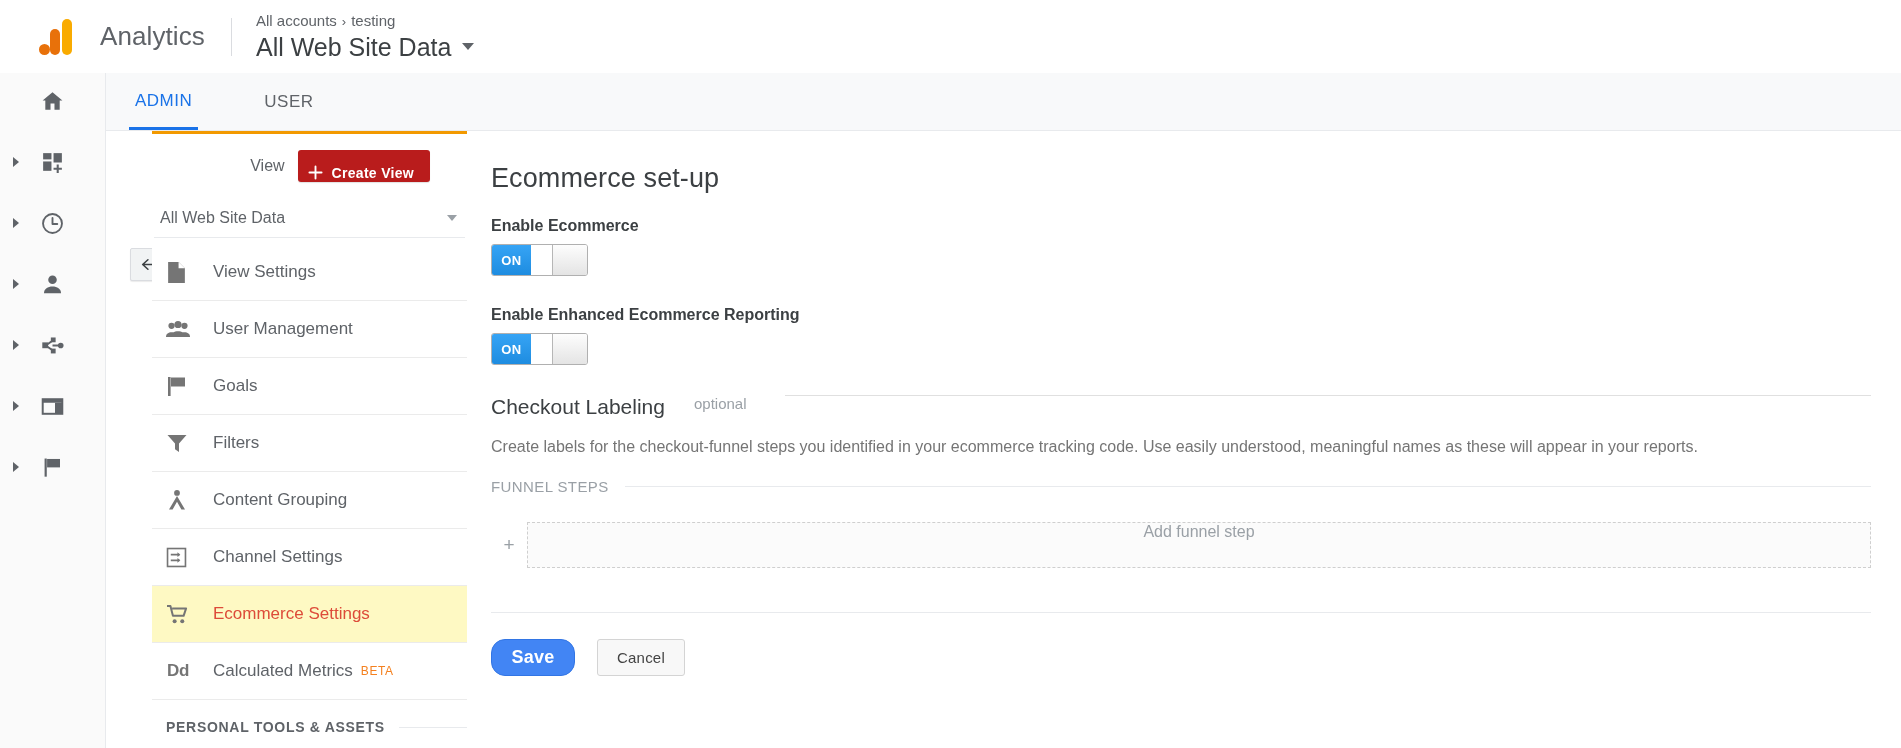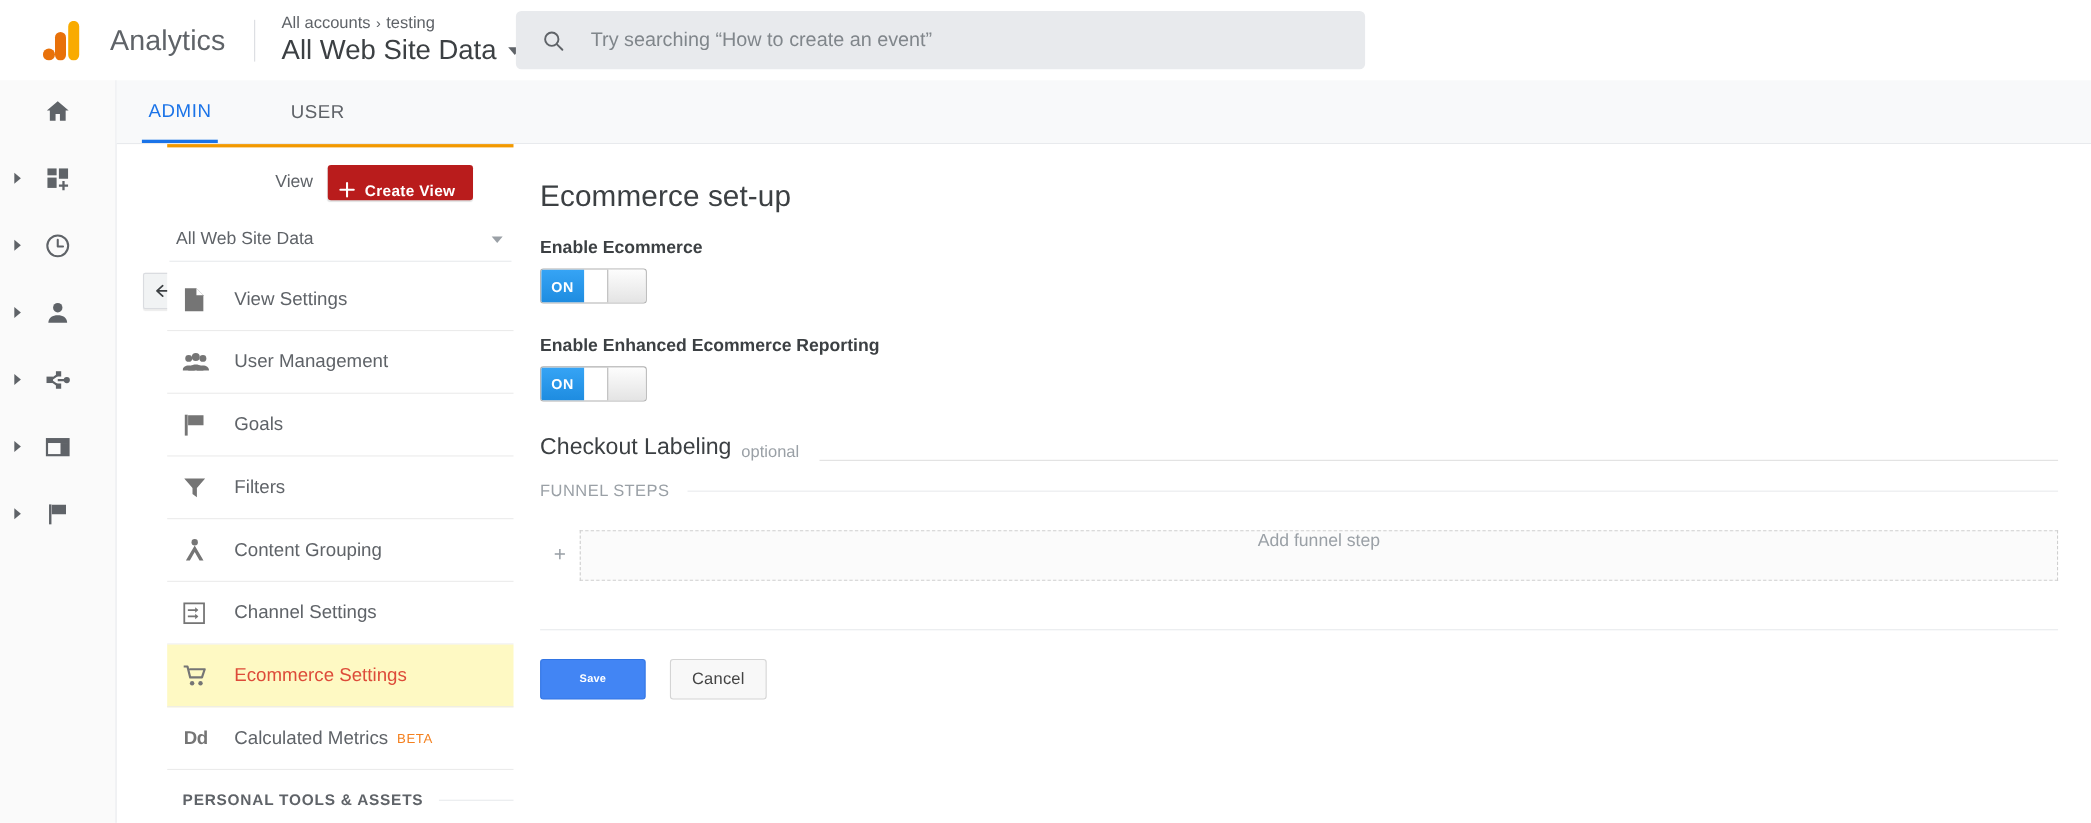--- a/index.html
+++ b/index.html
@@ -183,21 +183,21 @@
   .toggle-on {
     flex: 1; background: linear-gradient(#36a4f5, #1e8ce0);
     color: #fff; font-size: 13px; font-weight: bold; letter-spacing: .6px;
     display: flex; align-items: center; justify-content: center;
   }
   .toggle-knob {
     width: 35px; background: linear-gradient(#fdfdfd, #e4e4e4);
     border-left: 1px solid #b6b6b6;
   }
 
-  .sec-title-row { display: flex; align-items: flex-end; margin: 14px 0 19px 0; }
+  .sec-title-row { display: flex; align-items: flex-start; margin: 14px 0 19px 0; gap: 20px; }
   .sec-title { font-size: 21px; color: #3c4043; font-weight: 400; }
   .sec-opt { font-size: 15px; color: #9aa0a6; margin-left: 9px; }
   .sec-rule { flex: 1; height: 1px; background: #e0e0e0; margin-left: 18px; }
 
   .sec-body { font-size: 16px; color: #757575; margin-bottom: 22px; }
 
   .sub-title-row { display: flex; align-items: center; margin-bottom: 27px; }
   .sub-title {
     font-size: 15px; color: #9aa0a6; letter-spacing: .4px; font-weight: 400;
   }
@@ -210,23 +210,23 @@
   }
   .funnel-drop {
     flex: 1; height: 46px; border: 1px dashed #cfcfcf;
     background: #fbfbfb; display: flex; align-items: flex-start;
     justify-content: center; font-size: 16px; color: #9aa0a6;
   }
   .divider-full { height: 1px; background: #e8eaed; margin-bottom: 26px; }
 
   .btn-row { display: flex; align-items: center; }
   .btn-save {
-    width: 96px; height: 37px; background: #4285f4; color: #fff;
-    border: 1px solid #3275e4; border-radius: 3px;
-    font-size: 10px; font-weight: bold; letter-spacing: .2px;
+    width: 84px; height: 37px; background: #4285f4; color: #fff;
+    border: 1px solid #3275e4; border-radius: 14px;
+    font-size: 18px; font-weight: bold; letter-spacing: .2px;
     font-family: "Liberation Sans", sans-serif;
   }
   .btn-cancel {
     width: 88px; height: 37px; background: #f8f8f8; color: #444;
     border: 1px solid #d4d4d4; border-radius: 3px;
     font-size: 15px; letter-spacing: .2px; margin-left: 22px;
     font-family: "Liberation Sans", sans-serif;
   }
 </style>
 </head>
@@ -243,27 +243,20 @@
   <div class="brand">Analytics</div>
   <div class="brand-divider"></div>
   <div class="acct-block">
     <div class="acct-crumb">
       <span>All accounts</span><span class="sep">›</span><span>testing</span>
     </div>
     <div class="acct-title">
       <span>All Web Site Data</span>
       <span class="caret-dn"></span>
     </div>
-  </div>
-  <div class="searchbar">
-    <svg class="search-ic" width="22" height="22" viewBox="0 0 24 24">
-      <circle cx="10.5" cy="10.5" r="6.6" fill="none" stroke="#5f6368" stroke-width="1.9"></circle>
-      <line x1="15.4" y1="15.4" x2="21" y2="21" stroke="#5f6368" stroke-width="1.9" stroke-linecap="round"></line>
-    </svg>
-    <input class="search-input" type="text" placeholder="Try searching “How to create an event”" style="">
   </div>
 </div>
 
 <div class="rail">
   <div class="rail-item" style="margin-top:4px">
     <svg class="rail-ic" width="25" height="25" viewBox="0 0 24 24">
       <path d="M12 3 2.5 11h2.6v9h5V14h3.8v6h5v-9h2.6z" fill="#5f6368"></path>
     </svg>
   </div>
 
@@ -458,20 +451,21 @@
     <div class="toggle-on">ON</div>
     <div class="toggle-knob"></div>
   </div>
 
   <div class="sec-title-row">
     <span class="sec-title">Checkout Labeling</span>
     <span class="sec-opt">optional</span>
     <span class="sec-rule"></span>
   </div>
 
+  <div class="sec-body">Create labels for the checkout-funnel steps you identified in your ecommerce tracking code. Use easily understood, meaningful names as these will appear in your reports.</div>
 
   <div class="sub-title-row">
     <span class="sub-title">FUNNEL STEPS</span>
     <span class="sub-rule"></span>
   </div>
 
   <div class="funnel-row">
     <span class="funnel-plus">+</span>
     <div class="funnel-drop">
       <span>Add funnel step</span>

